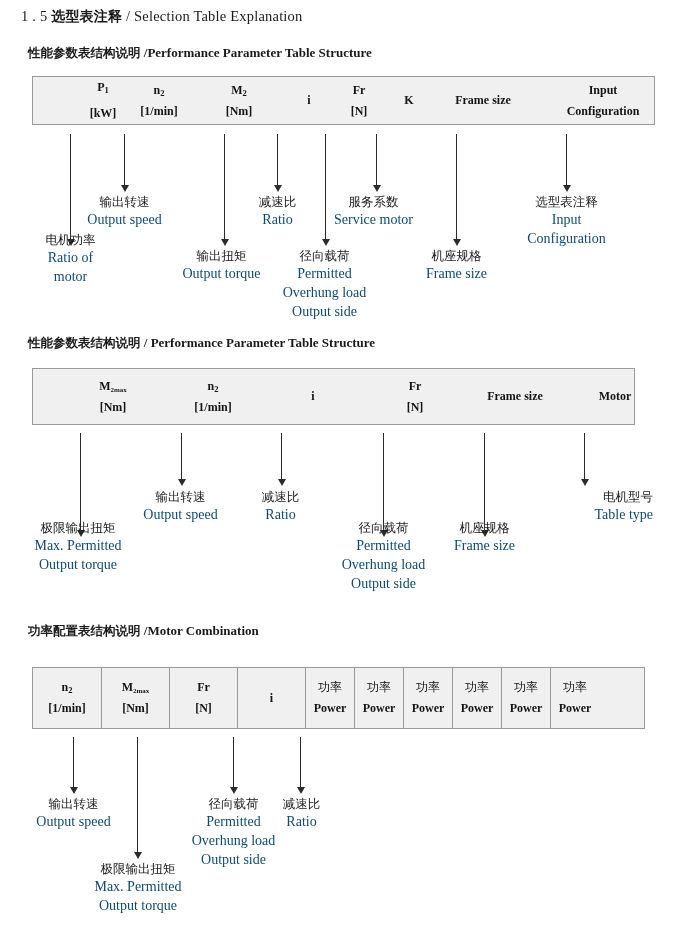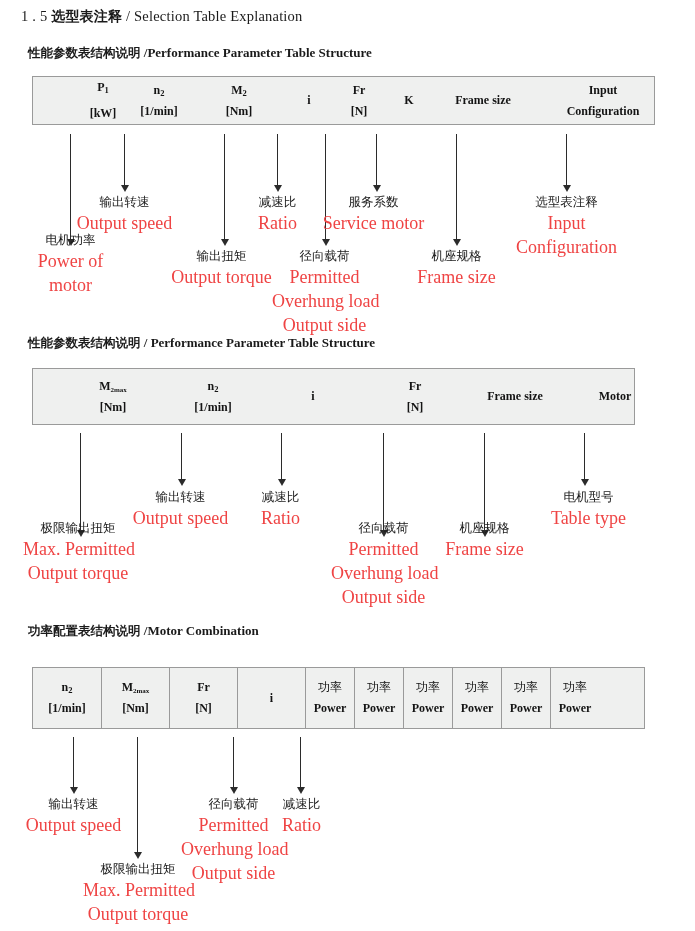--- a/index.html
+++ b/index.html
@@ -106,22 +106,22 @@
   }
   .callout .cn {
     display: block;
     font-family: "DejaVu Sans", sans-serif;
     font-size: 12.5px;
     color: #1a1a1a;
   }
   .callout .en {
     display: block;
     font-family: "Liberation Serif", serif;
-    font-size: 18px;
-    color: #ef4444;
+    font-size: 14px;
+    color: #0c4a6e;
   }
 </style>
 </head>
 <body>
 
 <div class="abs doc-title">
   <span class="num">1 . 5</span>
   <span class="cn">选型表注释</span>
   <span class="en">/</span>
   <span class="en">Selection Table Explanation</span>
@@ -192,21 +192,21 @@
   <div class="shaft" style="height:105px;"></div>
     <div class="head" style="top:105px;"></div>
 </div>
 <div class="arrow" style="left:562px; top:134px; height:58px;">
   <div class="shaft" style="height:51px;"></div>
     <div class="head" style="top:51px;"></div>
 </div>
 
 <div class="callout" style="left:18px; top:232px; width:105px;">
   <span class="cn">电机功率</span>
-  <span class="en">Power of</span>
+  <span class="en">Ratio of</span>
   <span class="en">motor</span>
 </div>
 <div class="callout" style="left:72px; top:194px; width:105px;">
   <span class="cn">输出转速</span>
   <span class="en">Output speed</span>
 </div>
 <div class="callout" style="left:169px; top:248px; width:105px;">
   <span class="cn">输出扭矩</span>
   <span class="en">Output torque</span>
 </div>
@@ -305,21 +305,21 @@
 <div class="callout" style="left:331px; top:520px; width:105px;">
   <span class="cn">径向载荷</span>
   <span class="en">Permitted</span>
   <span class="en">Overhung load</span>
   <span class="en">Output side</span>
 </div>
 <div class="callout" style="left:432px; top:520px; width:105px;">
   <span class="cn">机座规格</span>
   <span class="en">Frame size</span>
 </div>
-<div class="callout" style="left:536px; top:489px; width:105px;">
+<div class="callout" style="left:548px; top:489px; width:105px;text-align:right;">
   <span class="cn">电机型号</span>
   <span class="en">Table type</span>
 </div>
 
 <div class="abs section-head" style="left:28px; top:623px;">
   <span class="cn">功率配置表结构说明</span>
   <span class="en">/</span><span class="en">Motor Combination</span>
 </div>
 
 <div class="abs tbl" id="tbl3" style="left:32px; top:667px; width:613px; height:62px;">

